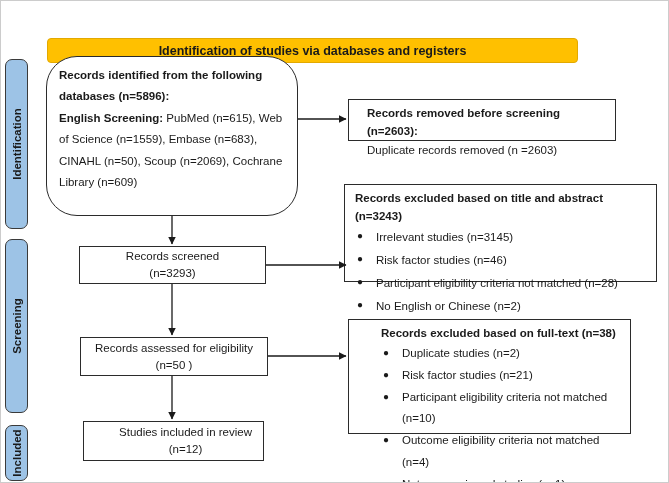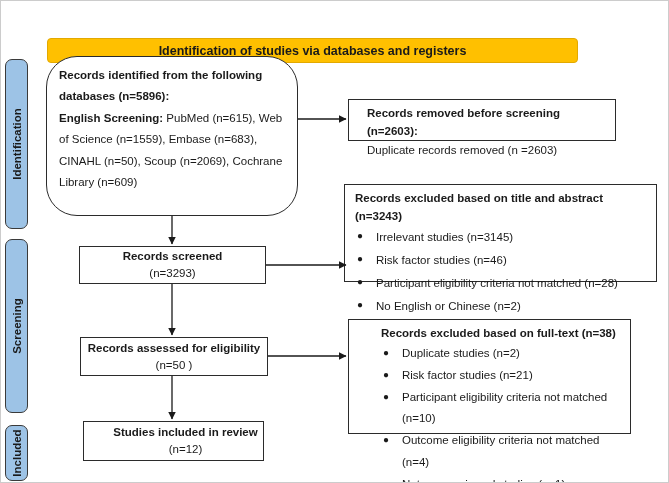--- a/index.html
+++ b/index.html
@@ -90,21 +90,21 @@
   .box-title-abstract li { line-height: 2.02; }
   .box-fulltext { left: 347px; top: 318px; width: 283px; height: 115px; padding-left: 32px; }
   .box-fulltext li { line-height: 1.9; }
 
   .center-box {
     display: flex; flex-direction: column;
     align-items: center; justify-content: center;
     text-align: center;
     line-height: 1.45;
   }
-  .center-box .title { font-weight: bold; }
+  .center-box .title { font-weight: normal; }
   .box-screened { left: 78px;  top: 245px; width: 187px; height: 38px; }
   .box-assessed { left: 79px;  top: 336px; width: 188px; height: 39px; }
   .box-included { left: 82px;  top: 420px; width: 181px; height: 40px; padding-left: 24px; }
 
   
   .arrows {
     position: absolute; left: 0; top: 0;
     width: 669px; height: 483px;
     pointer-events: none;
   }

